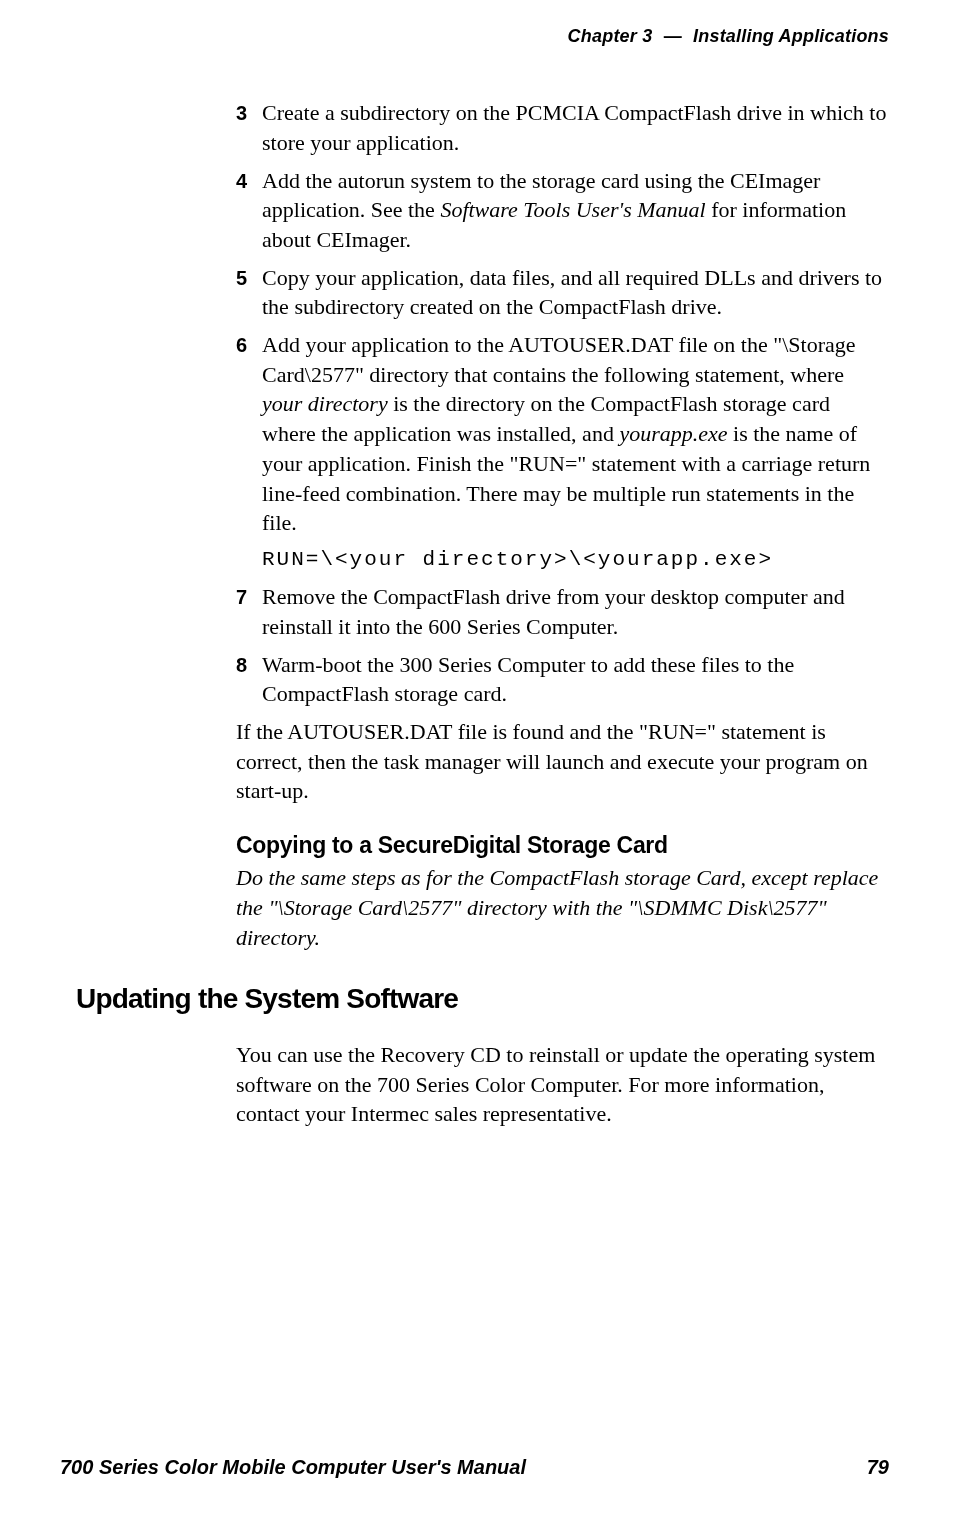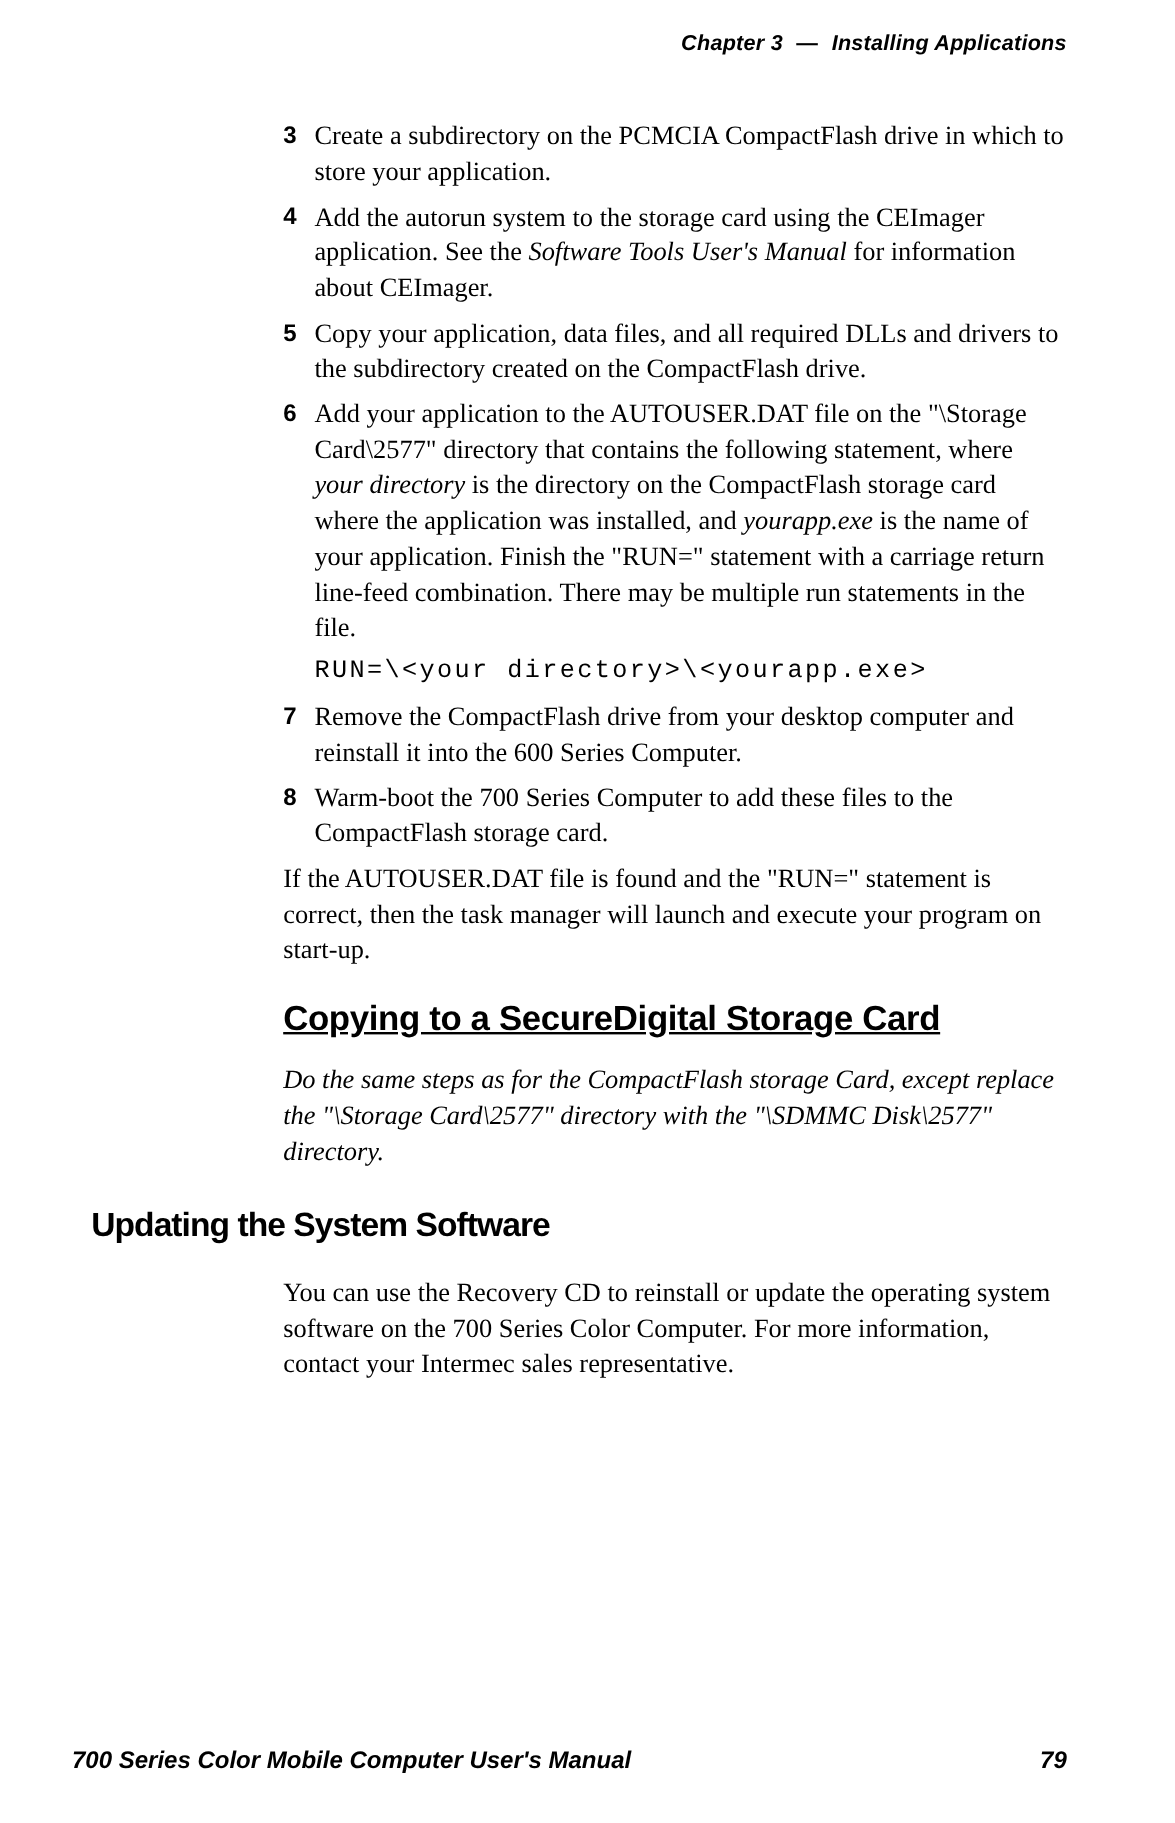--- a/index.html
+++ b/index.html
@@ -63,25 +63,24 @@
       font-size: 21px;
       letter-spacing: 2px;
       margin: 6px 0 8px 26px;
     }
     .para {
       margin: 8px 0 12px 0;
     }
     .subhead {
       font-family: 'Myriad Pro Condensed', 'Arial Narrow', Arial, sans-serif;
       font-weight: bold;
-      font-size: 29px;
+      font-size: 23px;
       letter-spacing: -0.3px;
-      margin: 24px 0 16px 0;
+      margin: 24px 0 2px 0;
       font-stretch: condensed;
-      text-decoration: underline;
     }
     .h1 {
       font-family: 'Myriad Pro Condensed', 'Arial Narrow', Arial, sans-serif;
       font-weight: bold;
       font-size: 28px;
       letter-spacing: -0.8px;
       margin: 28px 0 22px -160px;
       font-stretch: condensed;
     }
     .italic { font-style: italic; }
@@ -138,21 +137,21 @@
 
     <div class="code-line">RUN=\&lt;your directory&gt;\&lt;yourapp.exe&gt;</div>
 
     <div class="step">
       <div class="step-num">7</div>
       <div class="step-body">Remove the CompactFlash drive from your desktop computer and reinstall it into the 600 Series Computer.</div>
     </div>
 
     <div class="step">
       <div class="step-num">8</div>
-      <div class="step-body">Warm-boot the 700 Series Computer to add these files to the CompactFlash storage card.</div>
+      <div class="step-body">Warm-boot the 300 Series Computer to add these files to the CompactFlash storage card.</div>
     </div>
 
     <div class="para">If the AUTOUSER.DAT file is found and the "RUN=" statement is correct, then the task manager will launch and execute your program on start-up.</div>
 
     <div class="subhead">Copying to a SecureDigital Storage Card</div>
     <div class="para" style="margin-top:2px;font-style:italic;">Do the same steps as for the CompactFlash storage Card, except replace the "\Storage Card\2577" directory with the "\SDMMC Disk\2577" directory.</div>
 
     <div class="h1">Updating the System Software</div>
 
     <div class="para">You can use the Recovery CD to reinstall or update the operating system software on the 700 Series Color Computer. For more information, contact your Intermec sales representative.</div>

